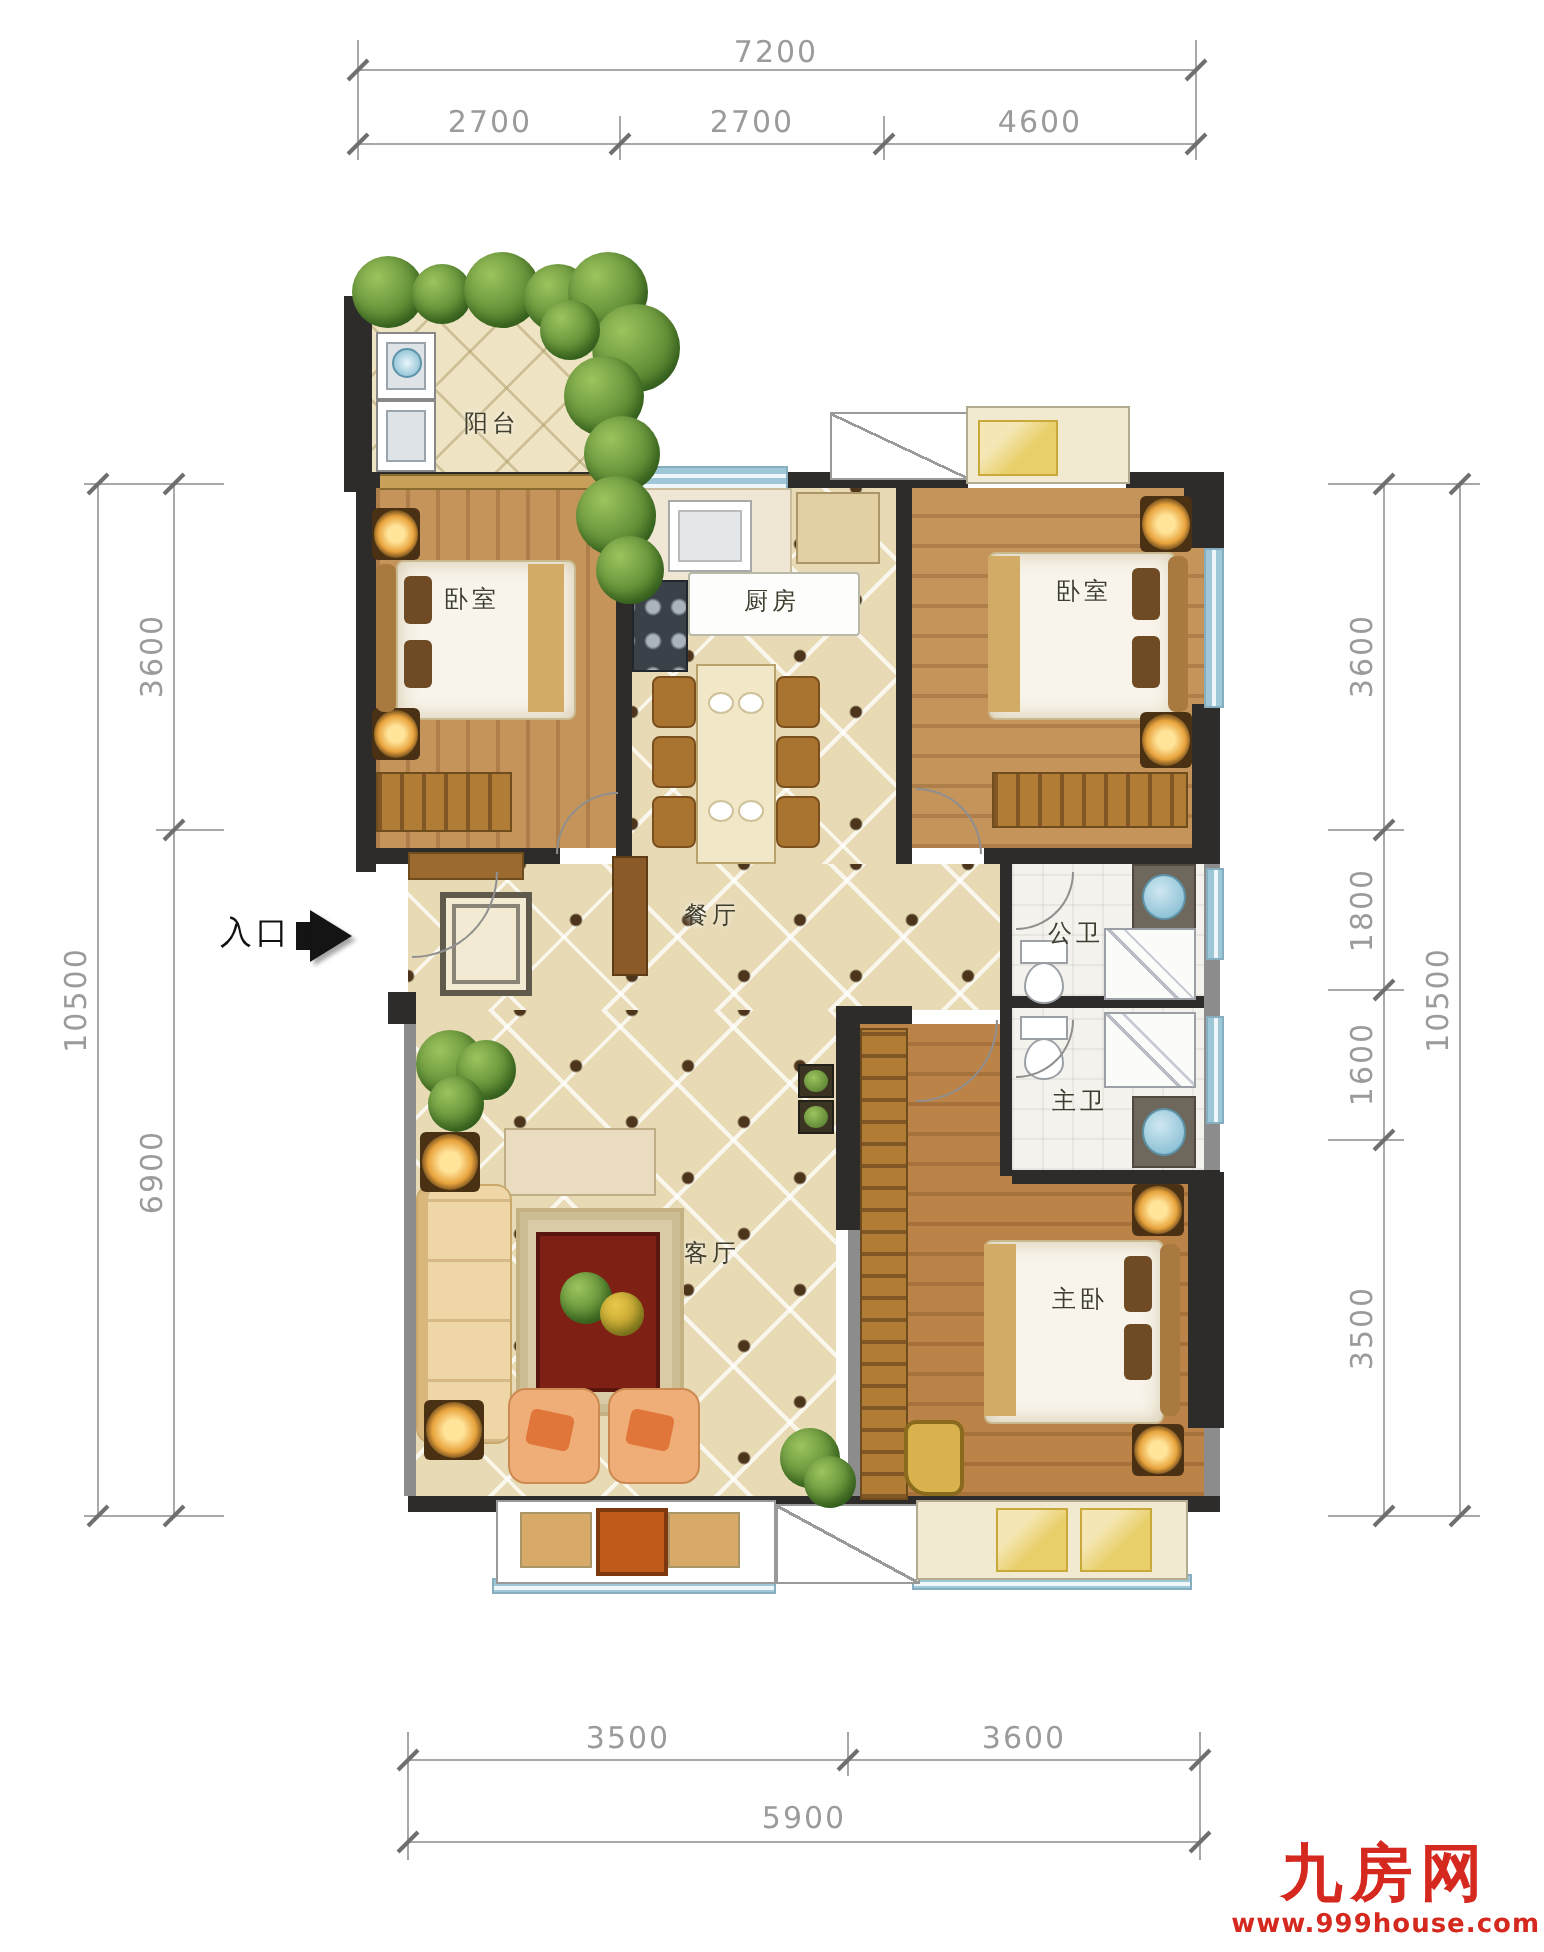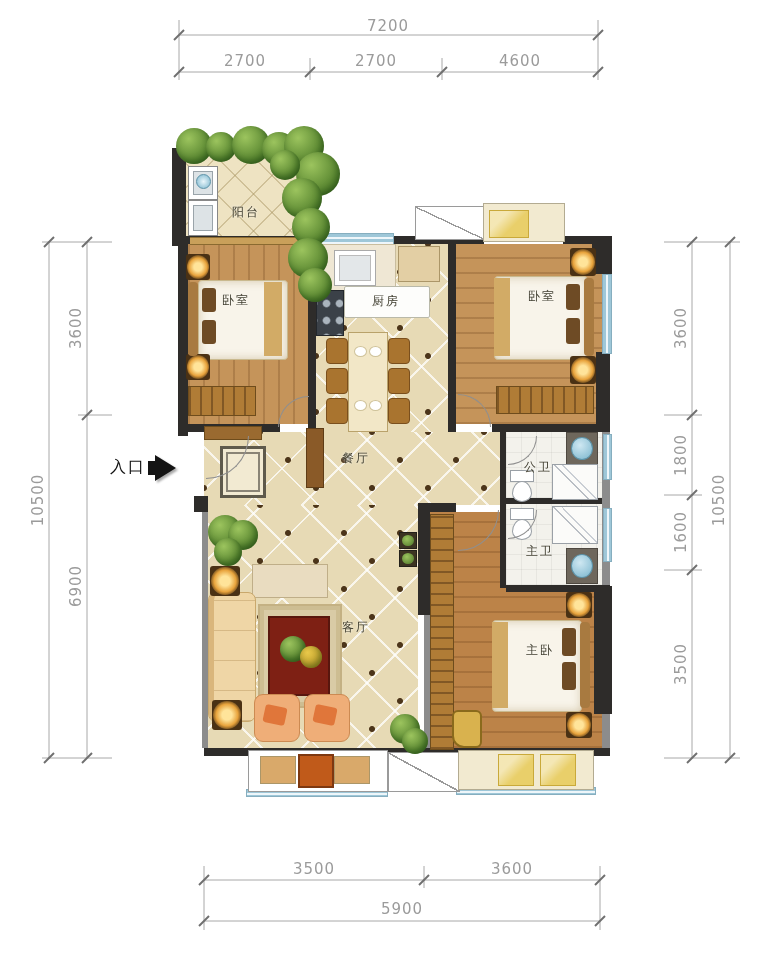--- a/index.html
+++ b/index.html
@@ -379,14 +379,18 @@
   <div class="rlabel" style="left:542px;top:296px">卧室</div>
   <div class="rlabel" style="left:538px;top:467px">公卫</div>
   <div class="rlabel" style="left:540px;top:551px">主卫</div>
   <div class="rlabel" style="left:356px;top:627px">客厅</div>
   <div class="rlabel" style="left:540px;top:650px">主卧</div>
 
   <div class="entry-label" style="left:128px;top:467px">入口</div>
   <div class="entry-bar" style="left:148px;top:461px;width:7px;height:14px"></div>
   <div class="entry-arrow" style="left:155px;top:455px"></div>
 
+  <div class="wm">
+    <div class="wm-logo">九房网</div>
+    <div class="wm-site">www.999house.com</div>
+  </div>
 
 </div>
 
 </body></html>

